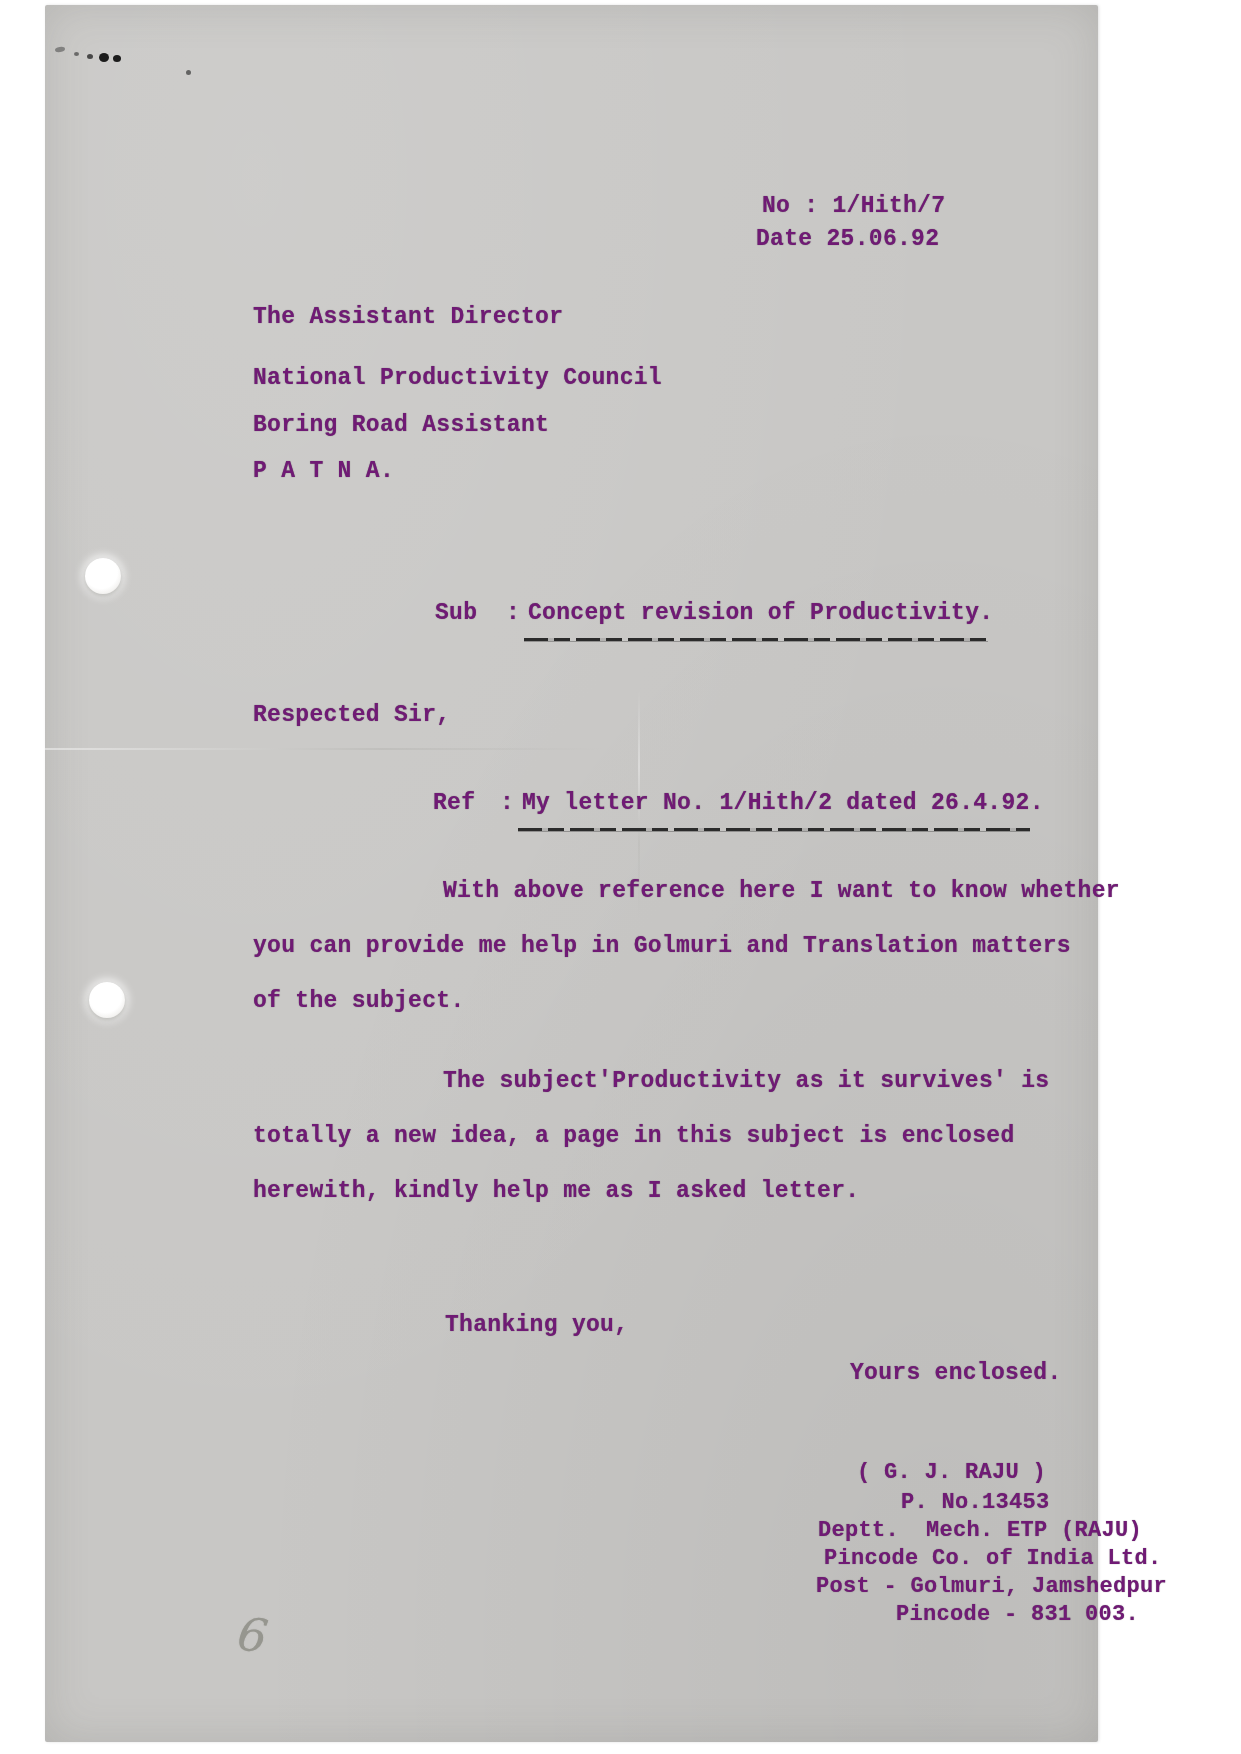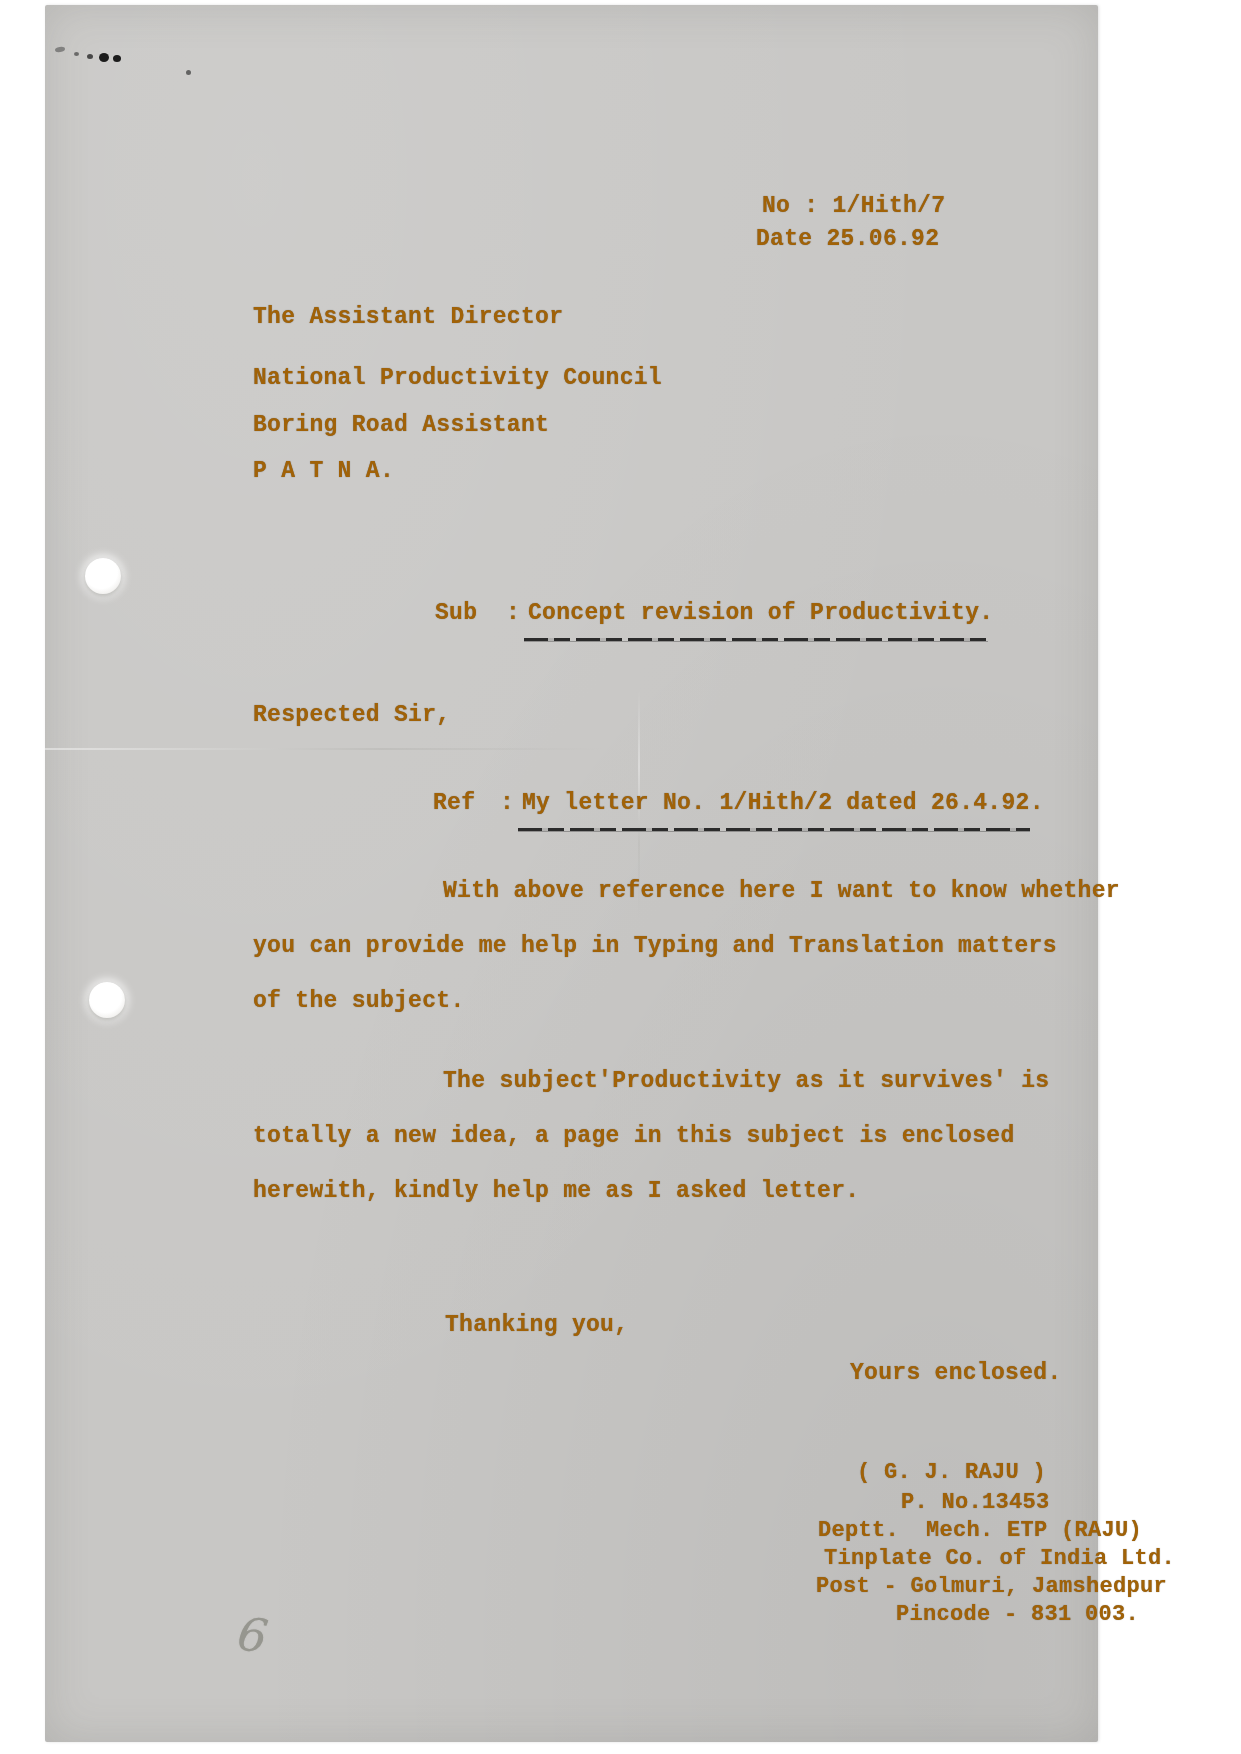--- a/index.html
+++ b/index.html
@@ -16,21 +16,21 @@
     background:
       radial-gradient(ellipse at 20% 10%, rgba(255,255,255,0.10), rgba(255,255,255,0) 60%),
       radial-gradient(ellipse at 85% 95%, rgba(0,0,0,0.05), rgba(0,0,0,0) 55%),
       #c8c7c5;
     box-shadow: inset 0 0 45px rgba(90,90,85,0.18), 1px 0 3px rgba(0,0,0,0.12);
     border-radius:2px;
   }
   .t{
     position:absolute;
     font:700 23px "Liberation Mono", monospace;
-    color:#a16207;
+    color:#701a75;
     white-space:pre;
     text-shadow:0 0 1px rgba(30,30,30,0.55);
     letter-spacing:0.3px;
   }
   .sig{font-size:22px;}
   .dash{
     position:absolute;height:3px;
     background:repeating-linear-gradient(90deg,#2b2b2b 0 24px, rgba(43,43,43,0.15) 24px 30px, #2b2b2b 30px 46px, rgba(43,43,43,0) 46px 52px);
     box-shadow:0 1px 0 rgba(43,43,43,0.35);
   }
@@ -90,30 +90,30 @@
 <div class="dash" style="left:524px;top:638px;width:464px"></div>
 
 <div class="t" style="left:253px;top:702px">Respected Sir,</div>
 
 <div class="t" style="left:433px;top:790px">Ref</div>
 <div class="t" style="left:500px;top:790px">:</div>
 <div class="t" style="left:522px;top:790px">My letter No. 1/Hith/2 dated 26.4.92.</div>
 <div class="dash" style="left:518px;top:828px;width:512px"></div>
 
 <div class="t" style="left:443px;top:878px">With above reference here I want to know whether</div>
-<div class="t" style="left:253px;top:933px">you can provide me help in Typing and Translation matters</div>
+<div class="t" style="left:253px;top:933px">you can provide me help in Golmuri and Translation matters</div>
 <div class="t" style="left:253px;top:988px">of the subject.</div>
 
 <div class="t" style="left:443px;top:1068px">The subject'Productivity as it survives' is</div>
 <div class="t" style="left:253px;top:1123px">totally a new idea, a page in this subject is enclosed</div>
 <div class="t" style="left:253px;top:1178px">herewith, kindly help me as I asked letter.</div>
 
 <div class="t" style="left:445px;top:1312px">Thanking you,</div>
 <div class="t" style="left:850px;top:1360px">Yours enclosed.</div>
 
 <div class="t sig" style="left:857px;top:1460px">( G. J. RAJU )</div>
 <div class="t sig" style="left:901px;top:1490px">P. No.13453</div>
 <div class="t sig" style="left:818px;top:1518px">Deptt.  Mech. ETP (RAJU)</div>
-<div class="t sig" style="left:824px;top:1546px">Tinplate Co. of India Ltd.</div>
+<div class="t sig" style="left:824px;top:1546px">Pincode Co. of India Ltd.</div>
 <div class="t sig" style="left:816px;top:1574px">Post - Golmuri, Jamshedpur</div>
 <div class="t sig" style="left:896px;top:1602px">Pincode - 831 003.</div>
 
 <div class="pencil-mark" style="left:238px;top:1608px">6</div>
 
 </body></html>

